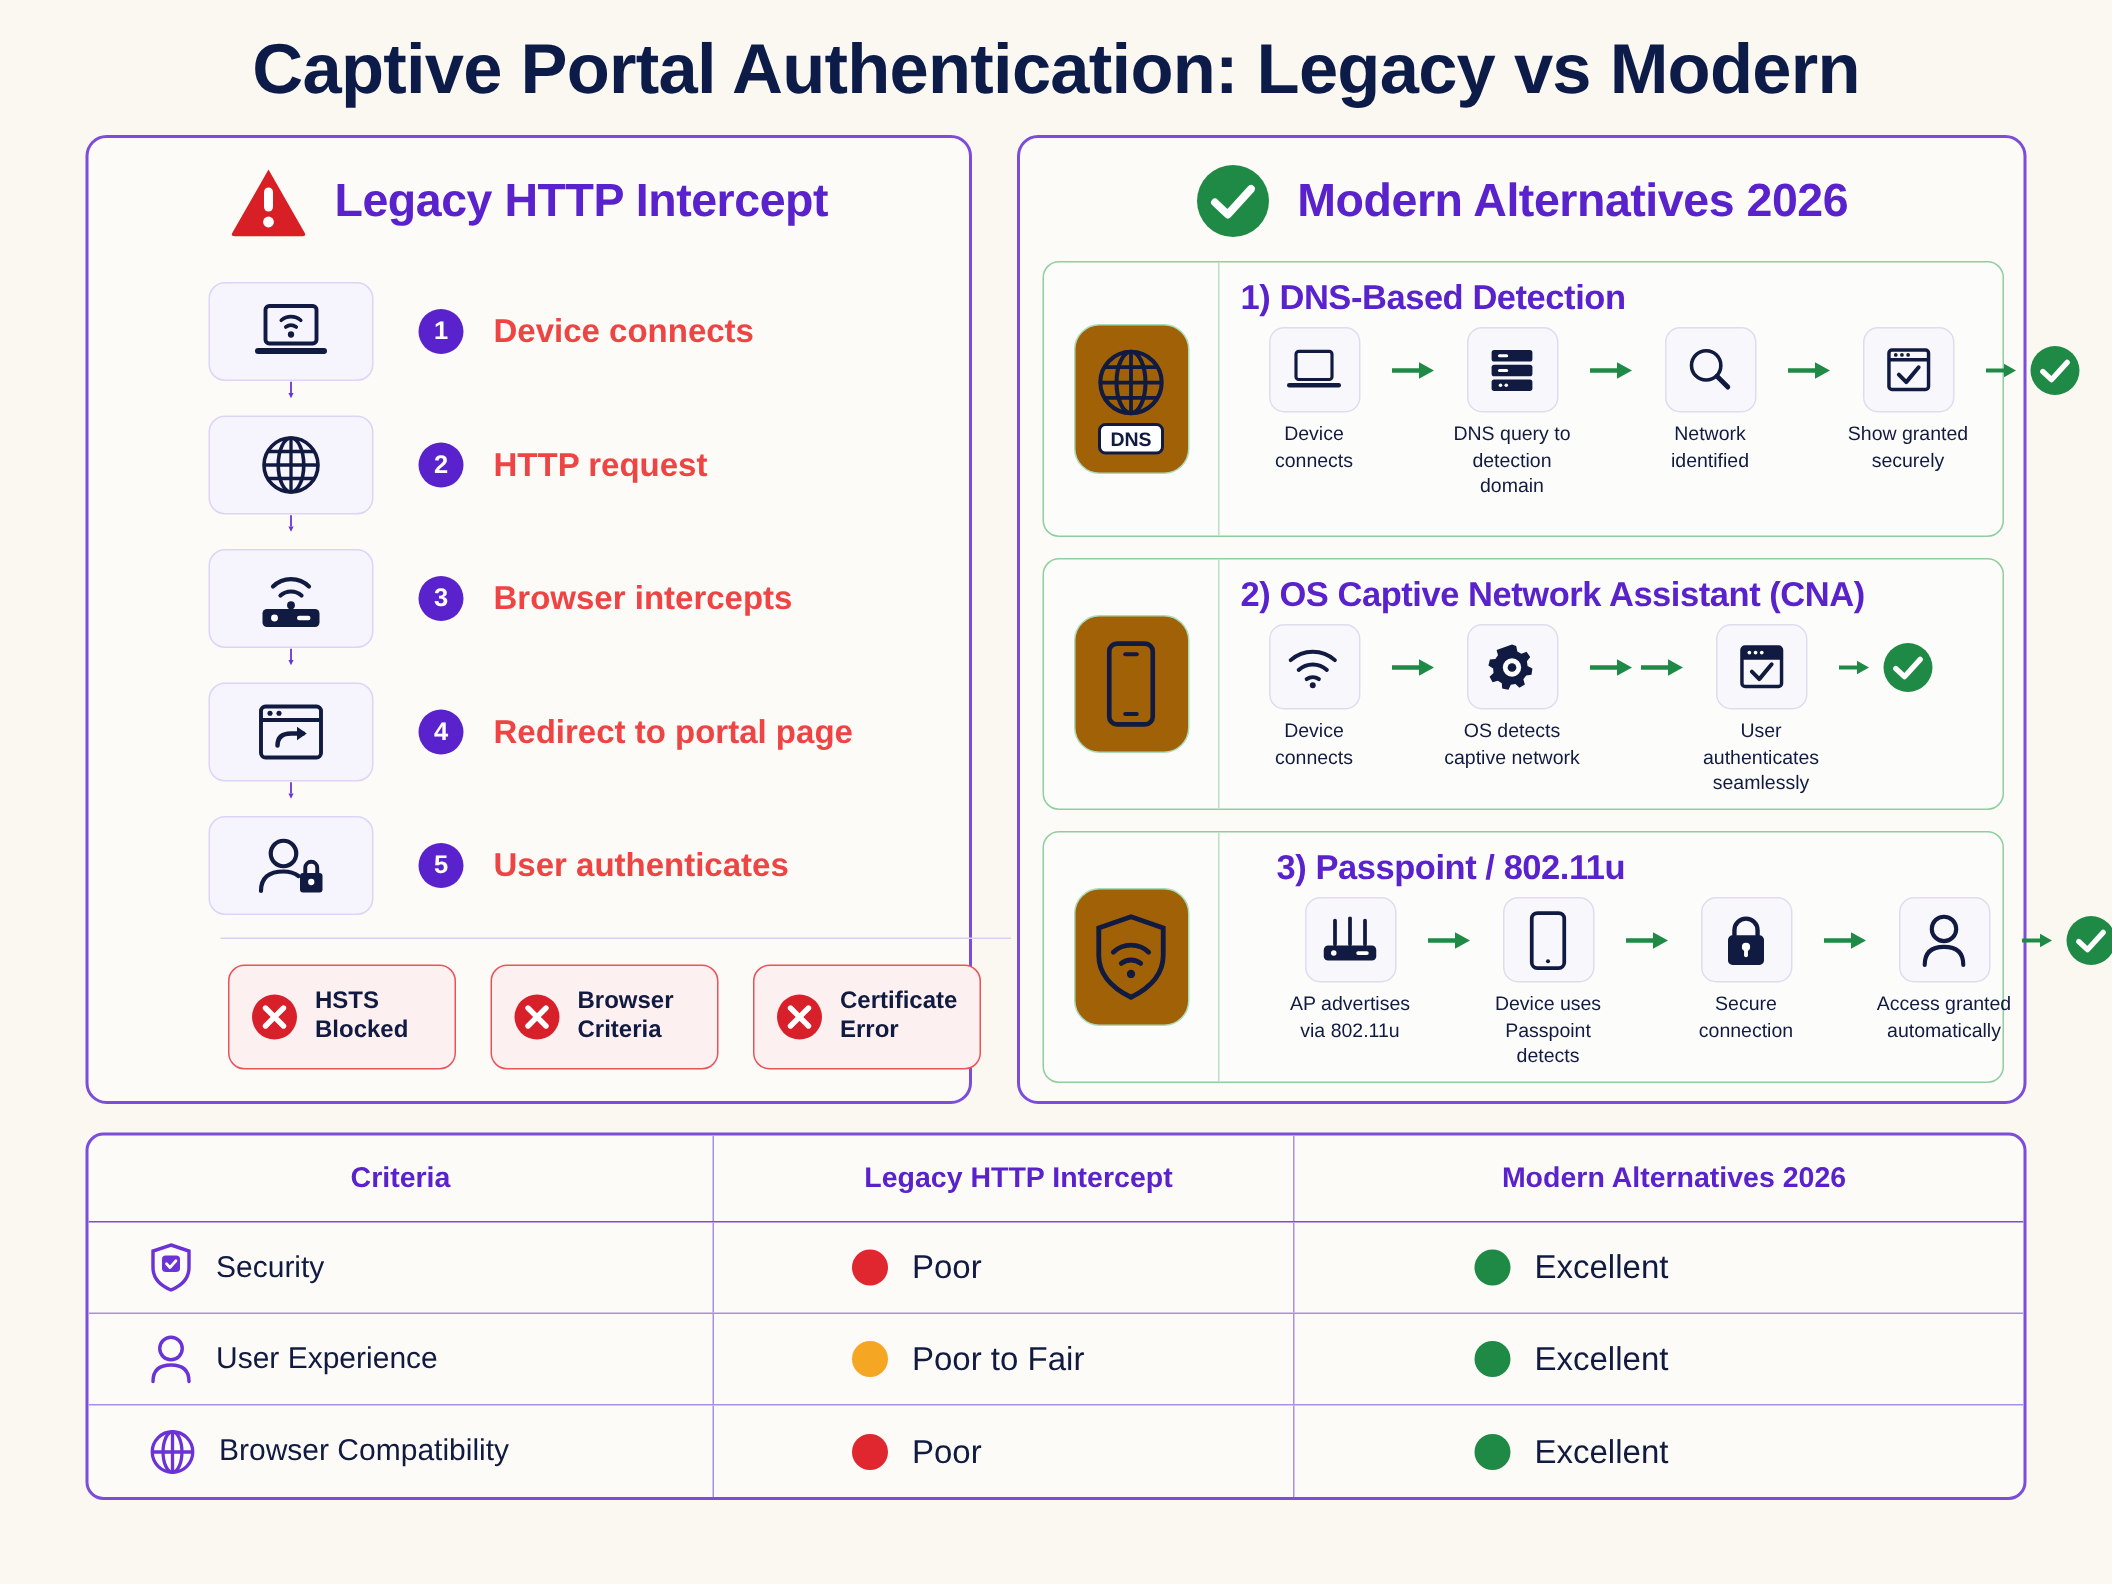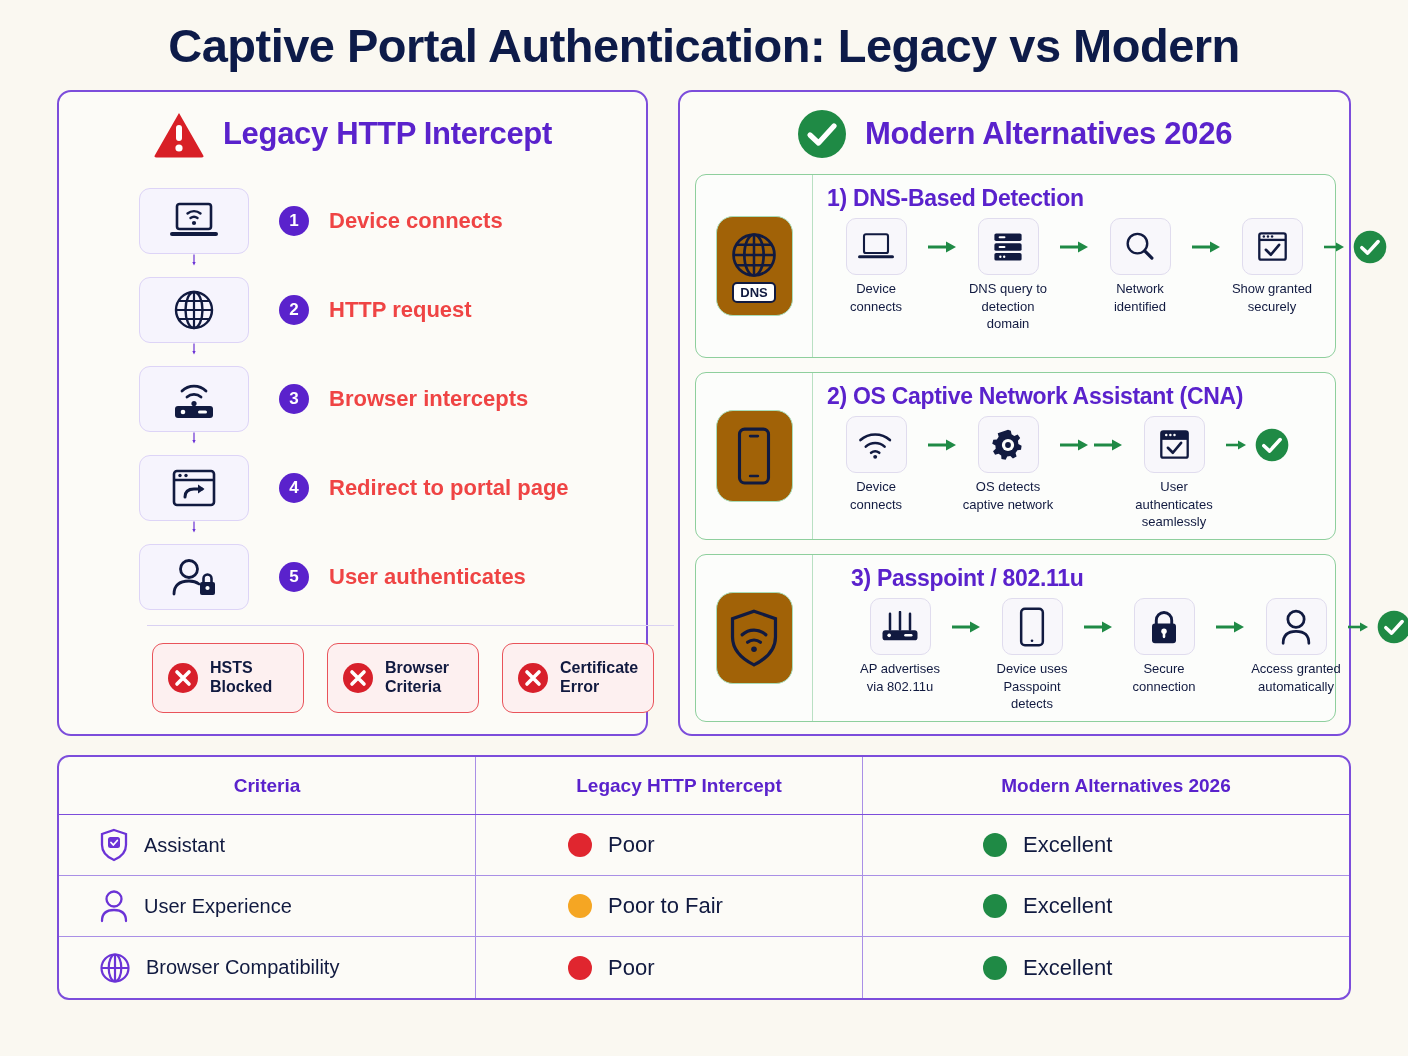--- a/index.html
+++ b/index.html
@@ -672,21 +672,21 @@
     </div>
 
     <div class="trow body">
       <div class="tc1">
         <div class="crit">
           <svg width="30" height="34" viewBox="0 0 30 34">
             <path d="M15 2 L27 6 v11 q0 10 -12 15 Q3 27 3 17 V6 Z" fill="none" stroke="#6b33d6" stroke-width="2.3"></path>
             <rect x="9" y="9" width="12" height="11" rx="2.5" fill="#6b33d6"></rect>
             <path d="M12 14.5 L14.3 17 L18.3 12.5" fill="none" stroke="#fff" stroke-width="1.8" stroke-linecap="round" stroke-linejoin="round"></path>
           </svg>
-          <div class="crit-label">Assistant</div>
+          <div class="crit-label">Security</div>
         </div>
       </div>
       <div class="tc2">
         <div class="rate">
           <div class="dot" style="background:#e0262f"></div>
           <div class="rate-label">Poor</div>
         </div>
       </div>
       <div class="tc3">
         <div class="rate wide">

